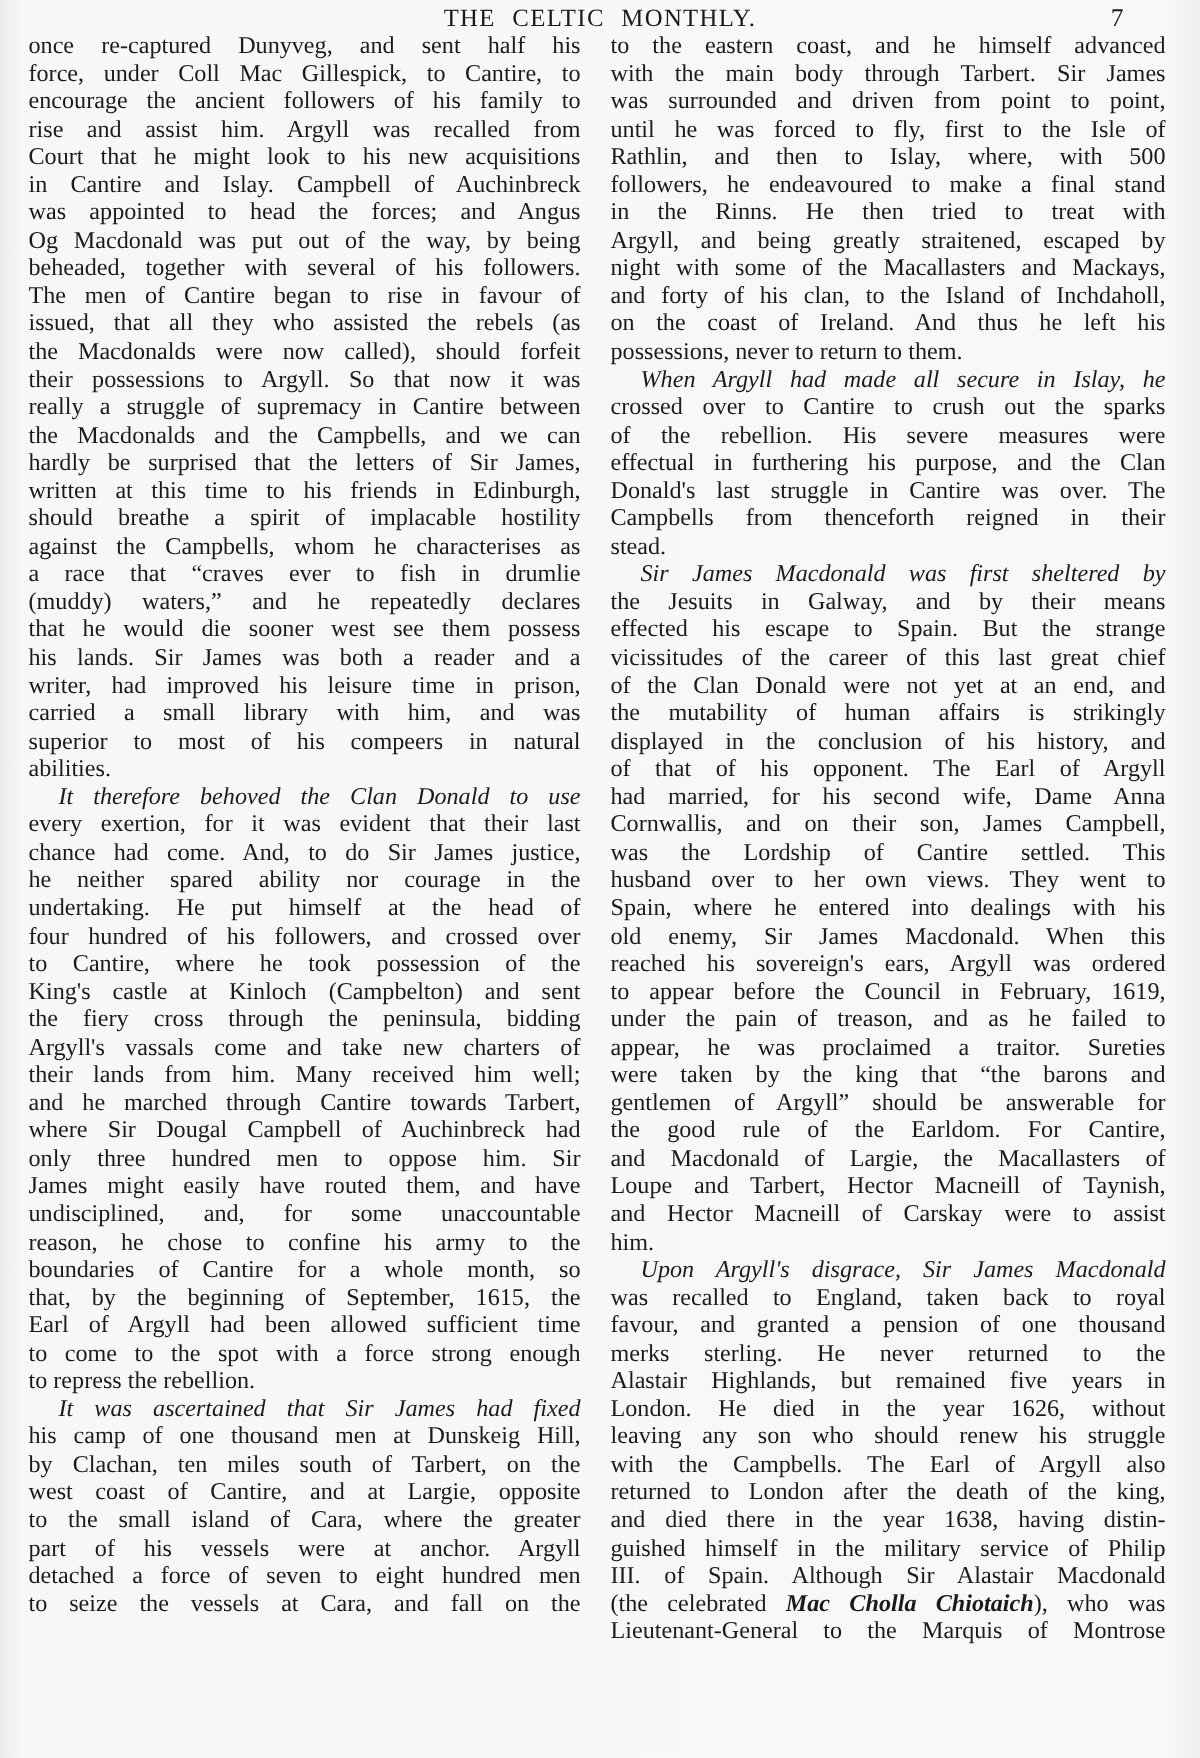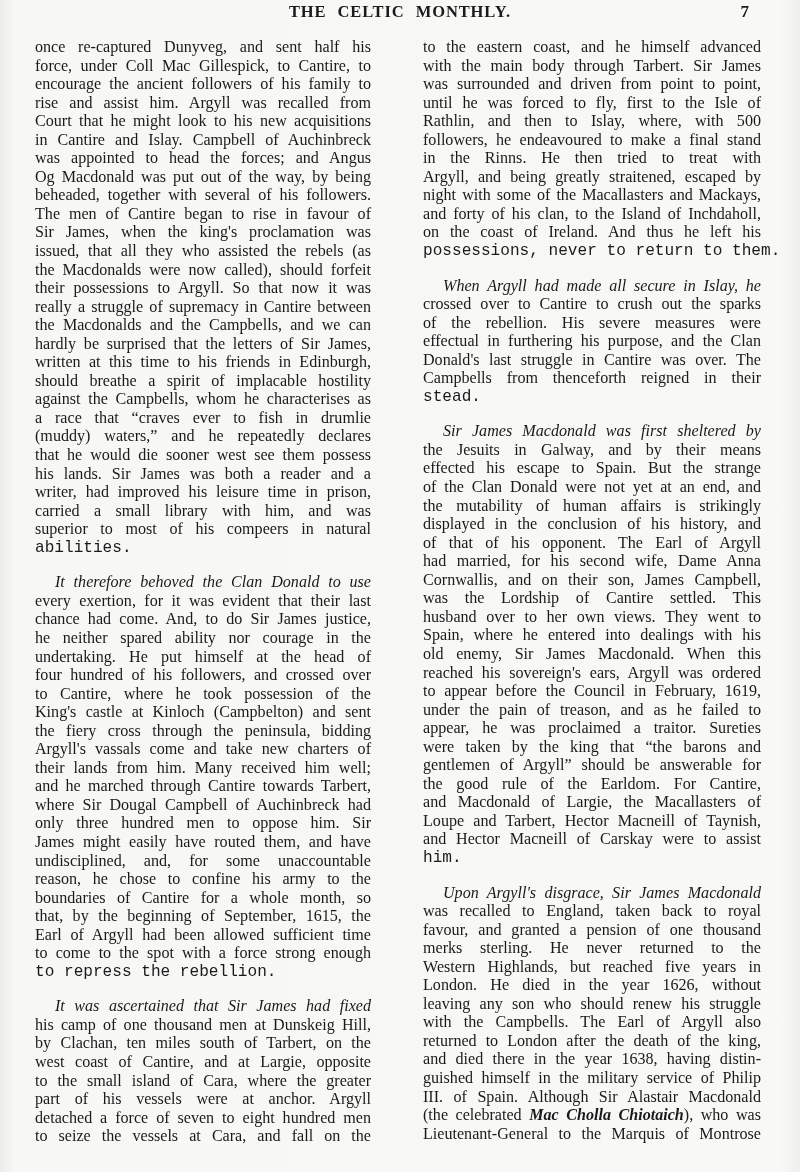--- a/index.html
+++ b/index.html
@@ -21,21 +21,20 @@
     width: 800px;
     height: 1172px;
     background: linear-gradient(90deg, #ececea 0px, #f7f7f5 14px, #f8f8f6 780px, #efefed 800px);
   }
   .running-head {
     position: absolute;
     top: 2px;
     left: 0;
     width: 771px;
     height: 20px;
-    font-weight: bold;
   }
   .running-title {
     position: absolute;
     left: 0;
     width: 800px;
     text-align: center;
     font-size: 16.5px;
     letter-spacing: 0.9px;
     top: 0;
     word-spacing: 6px;
@@ -58,27 +57,26 @@
   .col-right { left: 407px; width: 370px; }
   .line {
     display: block;
     white-space: nowrap;
     text-align-last: justify;
     overflow: visible;
     height: 18.55px;
   }
   .line.last {
     text-align-last: left;
-    font-family: Liberation Mono, monospace;
   }
   .line.indent {
     padding-left: 20px;
     font-style: italic;
   }
-  .para { margin: 16px; }
+  .para { margin: 0; }
   em, .ital { font-style: italic; font-weight: bold; }
 </style>
 </head>
 <body>
 
 <div class="page">
   <div class="running-head">
     <div class="running-title">THE CELTIC MONTHLY.</div>
     <div class="page-number">7</div>
   </div>
@@ -88,21 +86,20 @@
         <span class="line">once re-captured Dunyveg, and sent half his</span>
         <span class="line">force, under Coll Mac Gillespick, to Cantire, to</span>
         <span class="line">encourage the ancient followers of his family to</span>
         <span class="line">rise and assist him.  Argyll was recalled from</span>
         <span class="line">Court that he might look to his new acquisitions</span>
         <span class="line">in Cantire and Islay.  Campbell of Auchinbreck</span>
         <span class="line">was appointed to head the forces; and Angus</span>
         <span class="line">Og Macdonald was put out of the way, by being</span>
         <span class="line">beheaded, together with several of his followers.</span>
         <span class="line">The men of Cantire began to rise in favour of</span>
-        <span class="line">Sir James, when the king's proclamation was</span>
         <span class="line">issued, that all they who assisted the rebels (as</span>
         <span class="line">the Macdonalds were now called), should forfeit</span>
         <span class="line">their possessions to Argyll.  So that now it was</span>
         <span class="line">really a struggle of supremacy in Cantire between</span>
         <span class="line">the Macdonalds and the Campbells, and we can</span>
         <span class="line">hardly be surprised that the letters of Sir James,</span>
         <span class="line">written at this time to his friends in Edinburgh,</span>
         <span class="line">should breathe a spirit of implacable hostility</span>
         <span class="line">against the Campbells, whom he characterises as</span>
         <span class="line">a race that “craves ever to fish in drumlie</span>
@@ -170,20 +167,21 @@
         <span class="line">of the rebellion.  His severe measures were</span>
         <span class="line">effectual in furthering his purpose, and the Clan</span>
         <span class="line">Donald's last struggle in Cantire was over.  The</span>
         <span class="line">Campbells from thenceforth reigned in their</span>
         <span class="line last">stead.</span>
       </div>
       <div class="para">
         <span class="line indent">Sir James Macdonald was first sheltered by</span>
         <span class="line">the Jesuits in Galway, and by their means</span>
         <span class="line">effected his escape to Spain.  But the strange</span>
+        <span class="line">vicissitudes of the career of this last great chief</span>
         <span class="line">of the Clan Donald were not yet at an end, and</span>
         <span class="line">the mutability of human affairs is strikingly</span>
         <span class="line">displayed in the conclusion of his history, and</span>
         <span class="line">of that of his opponent.  The Earl of Argyll</span>
         <span class="line">had married, for his second wife, Dame Anna</span>
         <span class="line">Cornwallis, and on their son, James Campbell,</span>
         <span class="line">was the Lordship of Cantire settled.  This</span>
         <span class="line">husband over to her own views.  They went to</span>
         <span class="line">Spain, where he entered into dealings with his</span>
         <span class="line">old enemy, Sir James Macdonald.  When this</span>
@@ -197,21 +195,21 @@
         <span class="line">and Macdonald of Largie, the Macallasters of</span>
         <span class="line">Loupe and Tarbert, Hector Macneill of Taynish,</span>
         <span class="line">and Hector Macneill of Carskay were to assist</span>
         <span class="line last">him.</span>
       </div>
       <div class="para">
         <span class="line indent">Upon Argyll's disgrace, Sir James Macdonald</span>
         <span class="line">was recalled to England, taken back to royal</span>
         <span class="line">favour, and granted a pension of one thousand</span>
         <span class="line">merks sterling.  He never returned to the</span>
-        <span class="line">Western Highlands, but reached five years in</span>
+        <span class="line">Alastair Highlands, but remained five years in</span>
         <span class="line">London.  He died in the year 1626, without</span>
         <span class="line">leaving any son who should renew his struggle</span>
         <span class="line">with the Campbells.  The Earl of Argyll also</span>
         <span class="line">returned to London after the death of the king,</span>
         <span class="line">and died there in the year 1638, having distin-</span>
         <span class="line">guished himself in the military service of Philip</span>
         <span class="line">III. of Spain.  Although Sir Alastair Macdonald</span>
         <span class="line"><span>(the celebrated </span><em>Mac Cholla Chiotaich</em><span>), who was</span></span>
         <span class="line">Lieutenant-General to the Marquis of Montrose</span>
       </div>

